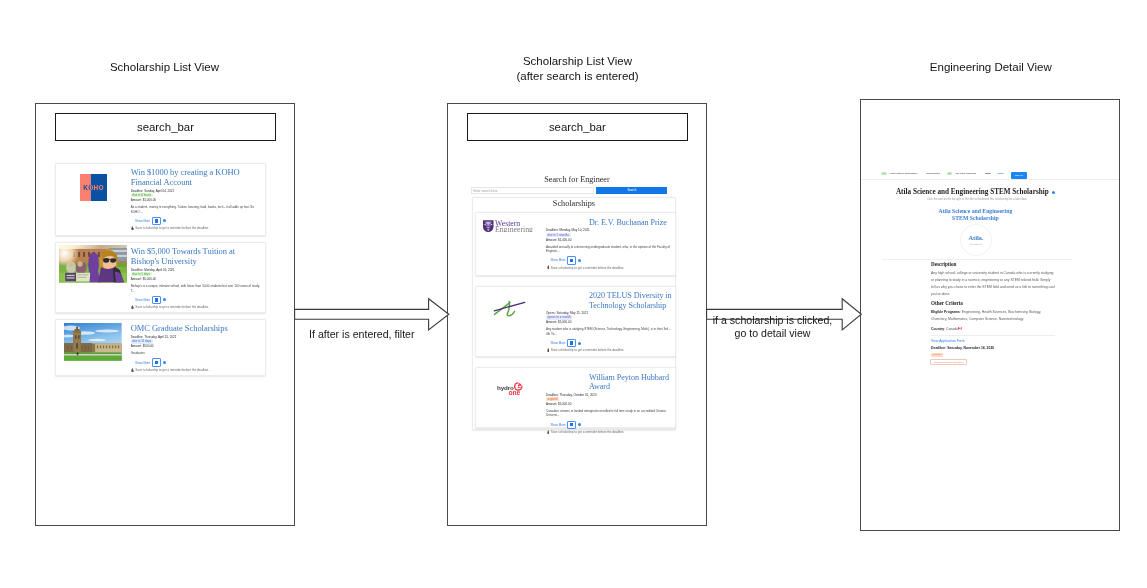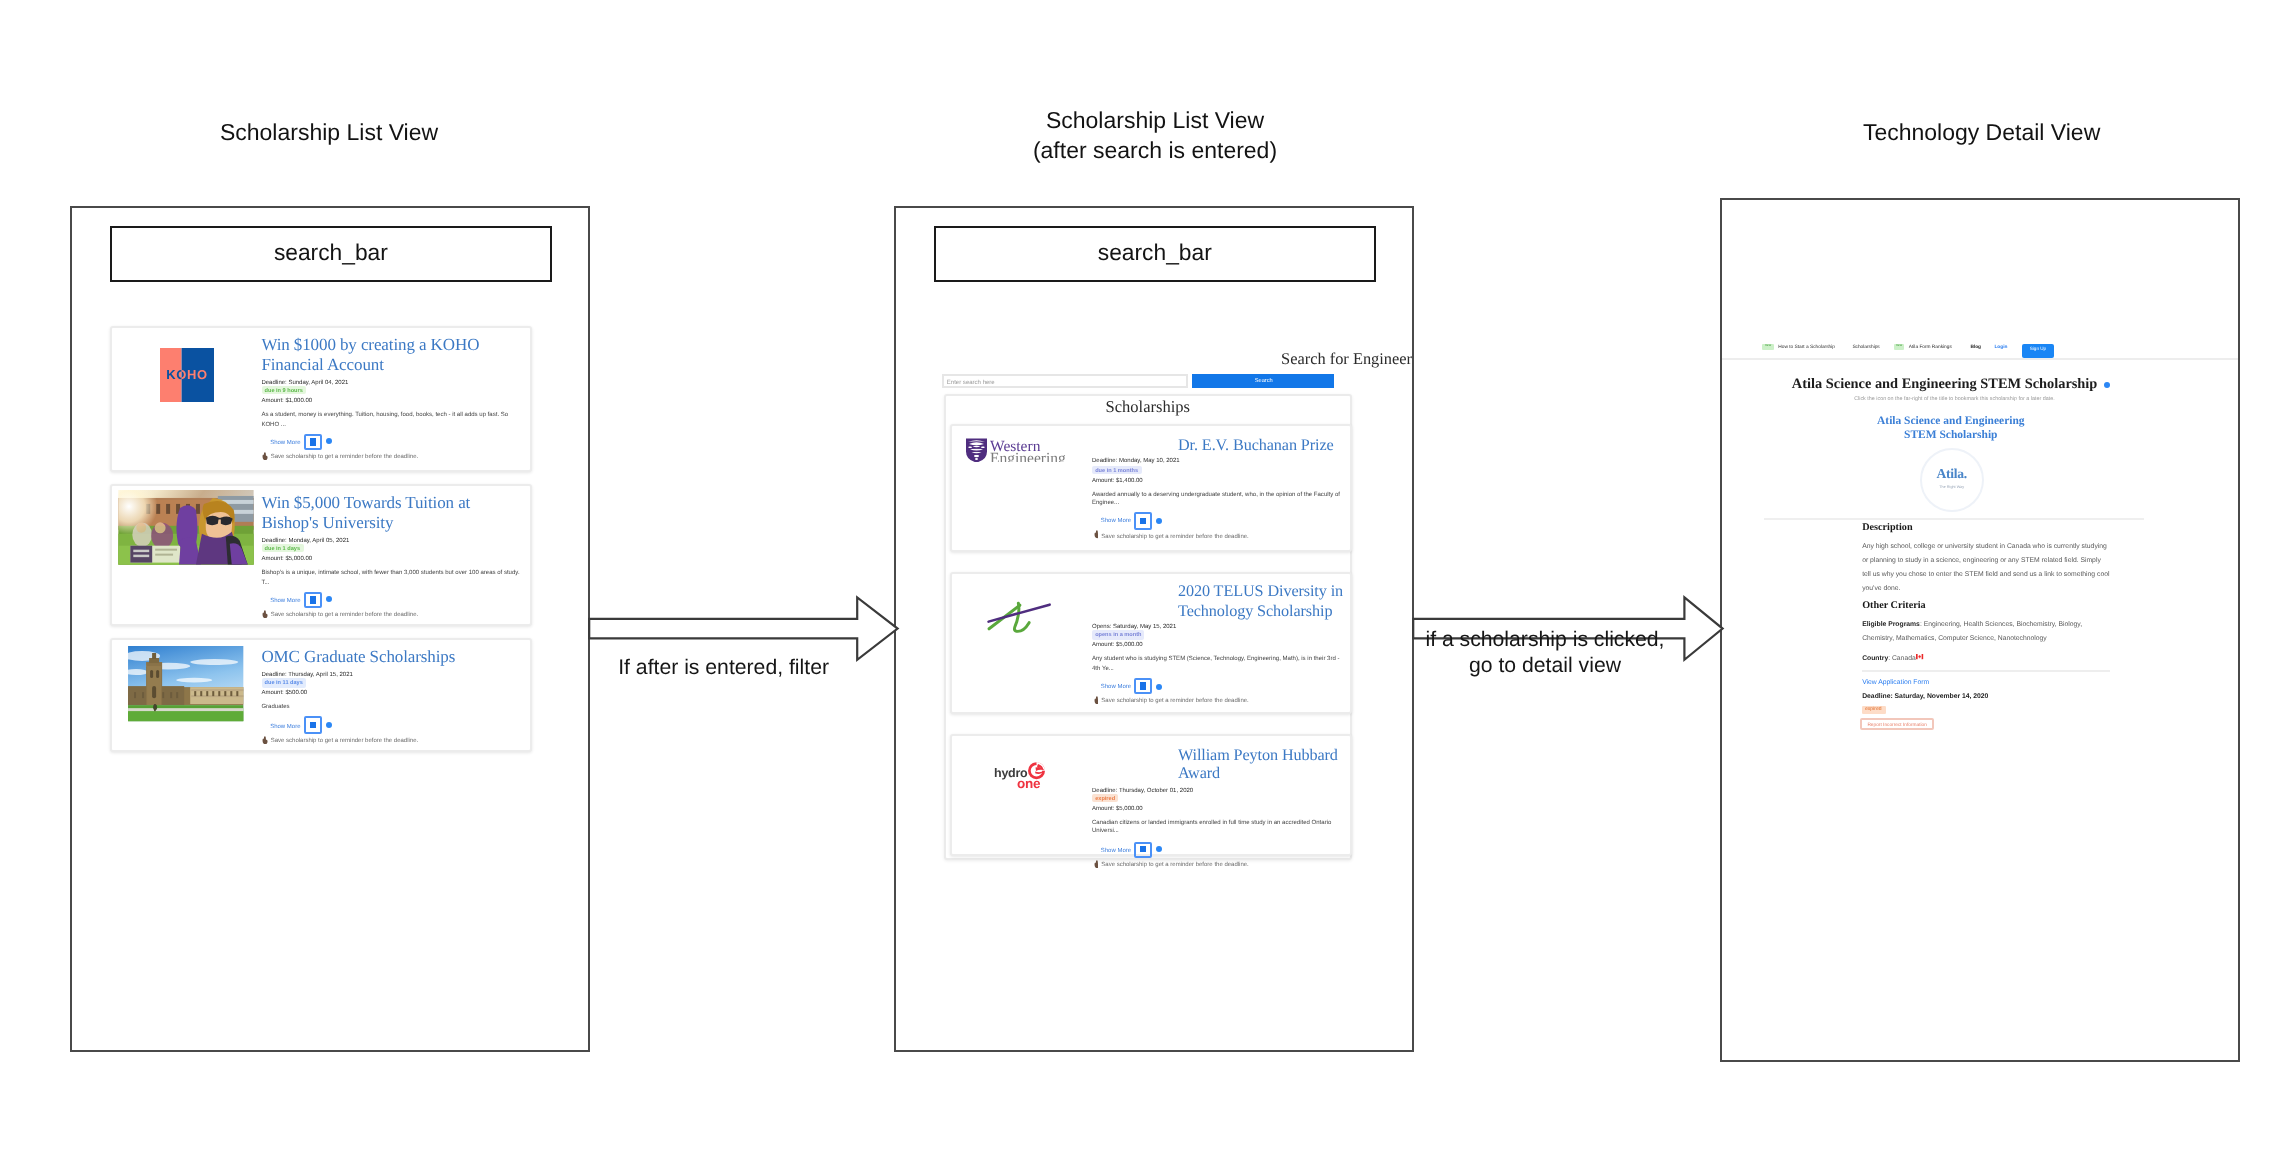--- a/index.html
+++ b/index.html
@@ -62,21 +62,21 @@
   .badge-blue{background:#e3ecfd;color:#5b8ce8;}
   .badge-lavender{background:#e6eafb;color:#7a84d8;}
   .badge-orange{background:#fbe2d2;color:#ec7f4a;}
 </style>
 </head>
 <body>
 
 <div class="screen-title" style="left:34.5px;top:59.7px;width:260px;"><span>Scholarship List View</span></div>
 <div class="screen-title" style="left:447.5px;top:54.2px;width:260px;white-space:pre-line;"><span>Scholarship List View
 (after search is entered)</span></div>
-<div class="screen-title" style="left:860.8px;top:59.7px;width:260px;"><span>Technology Detail View</span></div>
+<div class="screen-title" style="left:860.8px;top:59.7px;width:260px;"><span>Engineering Detail View</span></div>
 
 <div class="frame" style="left:35px;top:103px;width:260px;height:423px;"></div>
 <div class="frame" style="left:447px;top:103px;width:260px;height:423px;"></div>
 <div class="frame" style="left:860px;top:99px;width:260px;height:432px;"></div>
 
 <div class="app" id="s1" style="left:36px;top:104px;width:258px;height:421px;">
 
   <div class="sch-card" style="top:58.7px;height:73.3px;">
     <div class="sch-thumb" style="width:75.2px;padding-top:10.4px;text-align:center;">
       <svg width="27" height="27" viewBox="0 0 100 100">
@@ -276,21 +276,21 @@
           <path d="M12 2 q6 -2 7 6 l1 11 q5 -2 7 3 q2 6 -1 13 q-3 6 -10 6 q-8 0 -11 -7 q-3 -8 -2 -16 q1 -6 4 -6 q3 0 3 5 l0 -9 q0 -5 2 -6 Z" fill="#6b5141"></path>
         </svg>
         <span>Save scholarship to get a reminder before the deadline.</span>
       </div>
     </div>
   </div>
 </div>
 
 <div class="app" id="s2" style="left:448px;top:104px;width:258px;height:421px;">
 
-  <div style="position:absolute;left:0;top:70.5px;width:258px;text-align:right;
+  <div style="position:absolute;left:0;top:70.5px;width:258px;text-align:center;
               font-family:'Liberation Serif',serif;font-size:8.2px;color:#2b2b2b;">Search for Engineer</div>
 
   <div style="position:absolute;left:22.5px;top:83.4px;width:123.5px;height:6.8px;
               border:0.5px solid #e6e6e6;background:#fff;box-sizing:border-box;">
     <span style="display:block;padding-left:1.9px;font-size:3.02px;line-height:6.8px;color:#9a9a9a;">Enter search here</span>
   </div>
   <div style="position:absolute;left:148.4px;top:83.4px;width:71.0px;height:6.8px;
               background:#1277e8;box-sizing:border-box;text-align:center;">
     <span style="display:block;font-size:2.85px;line-height:6.8px;color:#fff;">Search</span>
   </div>

